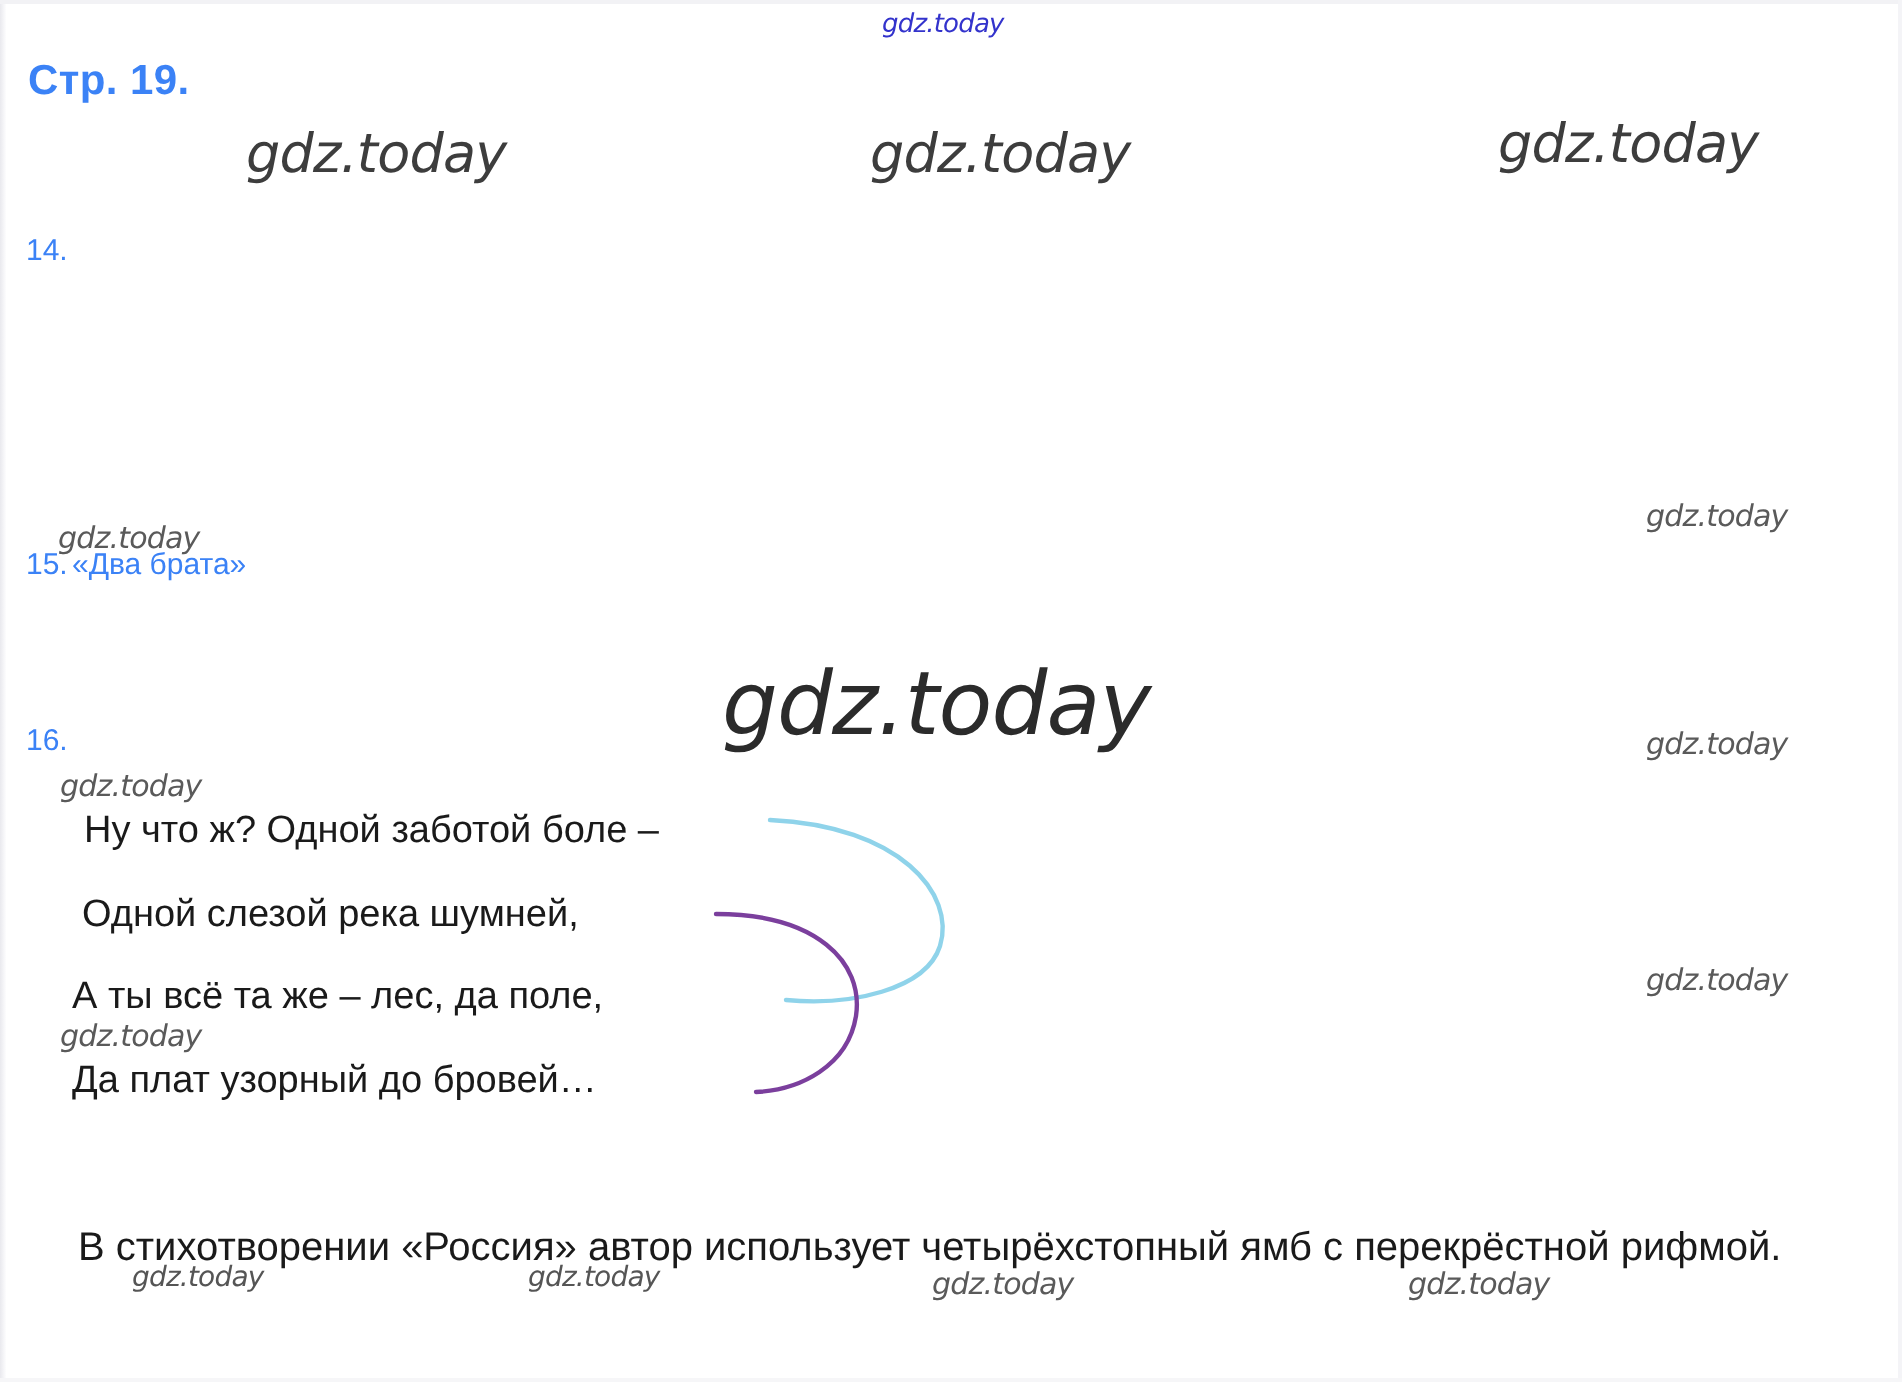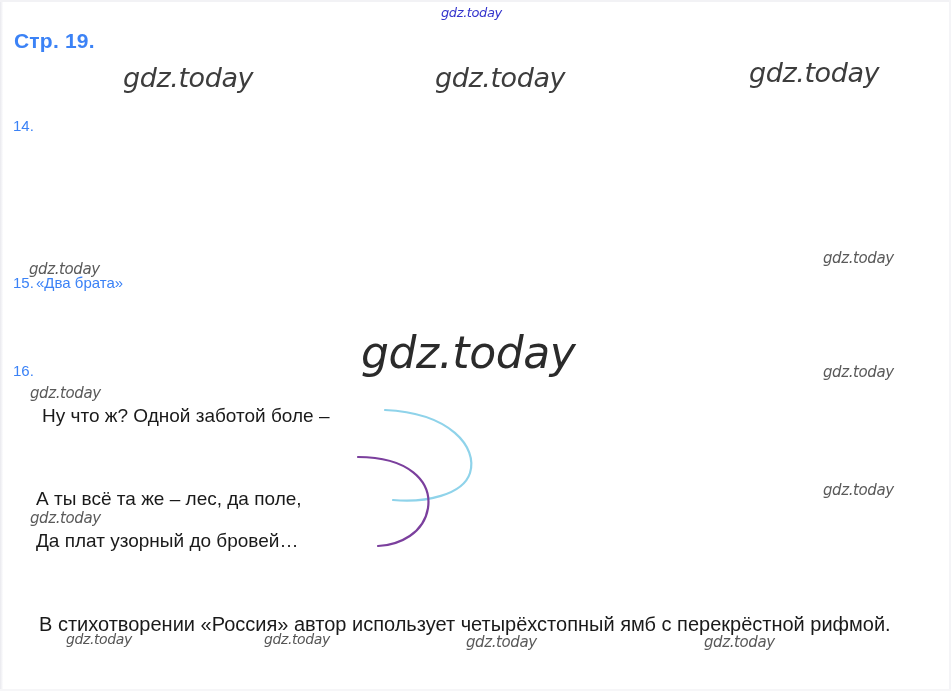--- a/index.html
+++ b/index.html
@@ -145,20 +145,21 @@
   <div class="txt page-head">Стр. 19.</div>
 
   <div class="txt task-num" id="num14">14.</div>
 
   <div class="txt task-num" id="num15">15.</div>
   <div class="txt answer15">«Два брата»</div>
 
   <div class="txt task-num" id="num16">16.</div>
 
   <div class="poem-line" id="pl0">Ну что ж? Одной заботой боле –</div>
+  <div class="poem-line" id="pl1">Одной слезой река шумней,</div>
   <div class="poem-line" id="pl2">А ты всё та же – лес, да поле,</div>
   <div class="poem-line" id="pl3">Да плат узорный до бровей…</div>
 
   <svg id="arcs" viewBox="0 0 170 170">
 
     <path id="arc-cyan" d="M 55 15 C 120 18, 148 52, 140 78 C 133 100, 95 108, 63 105" fill="none" stroke="#8fd3ea" stroke-width="2.2" stroke-linecap="round"></path>
 
     <path id="arc-purple" d="M 28 62 C 78 62, 102 86, 98 113 C 94 138, 70 150, 48 151" fill="none" stroke="#7b3f9d" stroke-width="2.2" stroke-linecap="round"></path>
   </svg>
 

